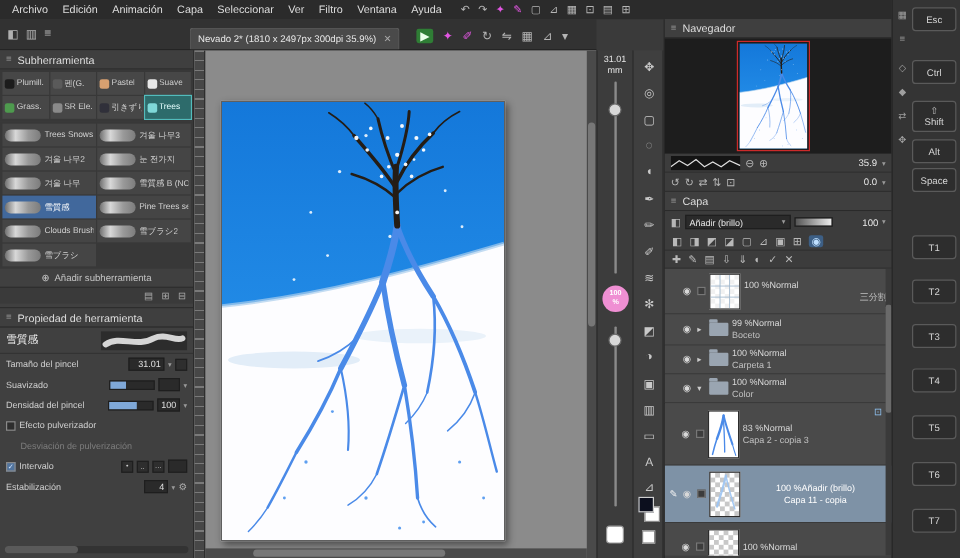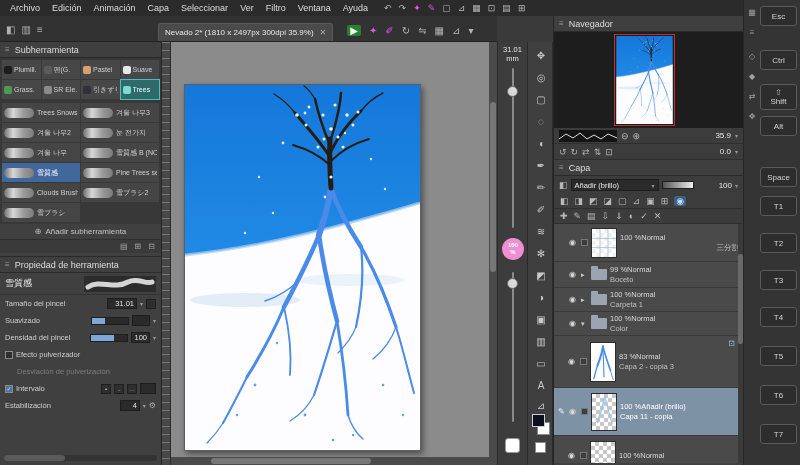--- a/index.html
+++ b/index.html
@@ -101,21 +101,21 @@
   #blend-row{height:18px;display:flex;align-items:center;gap:3px;padding:0 5px;background:#3c3c3c;}
   #blend-ico{font-size:9px;color:#b5b5b5;}
   #blend-combo{width:88px;height:12px;background:#2a2a2a;border:1px solid #1e1e1e;display:flex;align-items:center;justify-content:space-between;padding:0 3px;font-size:7.5px;color:#e8e8e8;}
   #opacity-bar{width:32px;height:8px;background:linear-gradient(90deg,#555,#eee);border:1px solid #1e1e1e;}
   .layer-toolbar{height:15px;display:flex;align-items:center;gap:6px;padding:0 6px;background:#3c3c3c;border-bottom:1px solid #2e2e2e;}
   .lt-icon{font-size:9px;color:#b9b9b9;}
   .lt-icon.active{background:#3d5f85;color:#bfe0ff;border-radius:2px;padding:0 2px;}
   #layer-list{position:relative;height:239px;overflow:hidden;background:#474747;}
   .layer-row{position:relative;display:flex;align-items:center;gap:3px;padding:0 4px;border-bottom:1px solid #3a3a3a;background:#4a4a4a;}
   .layer-row.selected{background:#7e92a6;}
-  .layer-row.selected .lr-info,.layer-row.selected .lr-name{color:#ffffff;}
+  .layer-row.selected .lr-info,.layer-row.selected .lr-name{color:#ffffff;text-align:center;}
   .lr-pen{width:8px;font-size:8px;color:#f2f2f2;flex:none;}
   .eye{font-size:8px;color:#d8d8d8;width:9px;flex:none;}
   .lr-check{width:7px;height:7px;border:1px solid #777;background:#3c3c3c;flex:none;}
   .lr-thumb{width:26px;height:30px;border:1px solid #2c2c2c;background:#fff;flex:none;overflow:hidden;position:relative;}
   .checker{background-image:conic-gradient(#c8c8c8 25%,#ffffff 0 50%,#c8c8c8 0 75%,#ffffff 0);background-size:8px 8px;}
   .lr-folder{width:16px;height:11px;background:#9aa5b1;border-radius:1px;position:relative;flex:none;}
   .lr-folder::before{content:"";position:absolute;left:0;top:-3px;width:7px;height:3px;background:#9aa5b1;border-radius:1px 1px 0 0;}
   .lr-arrow{width:7px;font-size:7px;color:#cccccc;flex:none;}
   .lr-text{display:flex;flex-direction:column;justify-content:center;overflow:hidden;flex:1;}
   .lr-info{font-size:7.5px;color:#d8d8d8;line-height:10px;white-space:nowrap;}
@@ -672,21 +672,21 @@
     <div class="sc-btn" style="top:50px">
         <span>Ctrl</span>
       </div>
     <div class="sc-btn" style="top:84px;height:26px">
       <span class="shift-glyph">⇧</span>
       <span>Shift</span>
     </div>
     <div class="sc-btn" style="top:116px">
         <span>Alt</span>
       </div>
-    <div class="sc-btn" style="top:167px">
+    <div class="sc-btn" style="top:140px">
         <span>Space</span>
       </div>
     <div class="sc-btn" style="top:196px">
         <span>T1</span>
       </div>
     <div class="sc-btn" style="top:233px">
         <span>T2</span>
       </div>
     <div class="sc-btn" style="top:270px">
         <span>T3</span>

